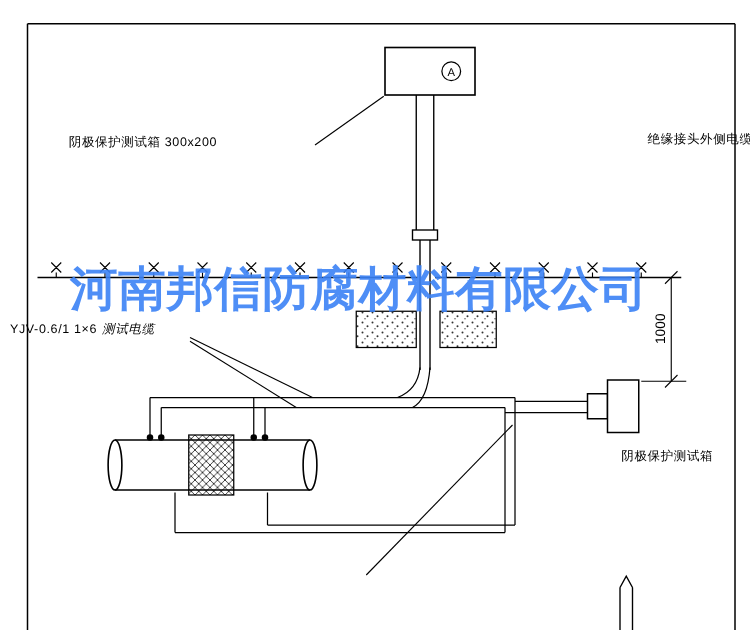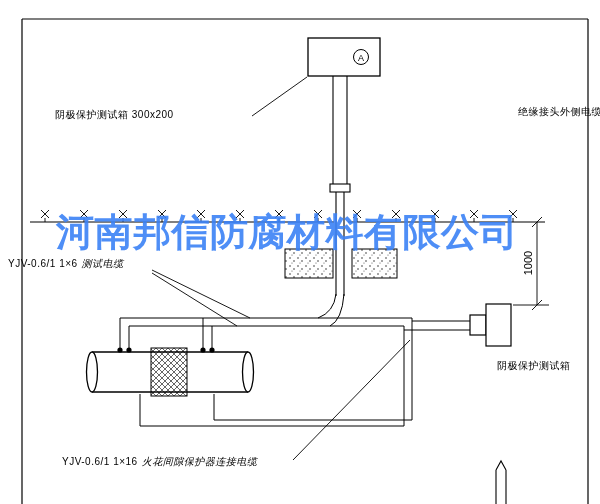--- a/index.html
+++ b/index.html
@@ -138,19 +138,16 @@
   <div class="lbl" style="left:55px;top:108px">阴极保护测试箱 300x200</div>
 
   <div class="lbl" style="left:518px;top:105px">绝缘接头外侧电缆</div>
 
   <div class="lbl" style="left:8px;top:257px">
     <span>YJV-0.6/1 1×6</span><span class="gap">测试电缆</span>
   </div>
 
   <div class="lbl" style="left:497px;top:359px">阴极保护测试箱</div>
 
-  <div class="lbl" style="left:62px;top:455px">
-    <span>YJV-0.6/1 1×16</span><span class="gap">火花间隙保护器连接电缆</span>
-  </div>
 
   <div class="watermark">河南邦信防腐材料有限公司</div>
 
 </div>
 
 </body></html>

